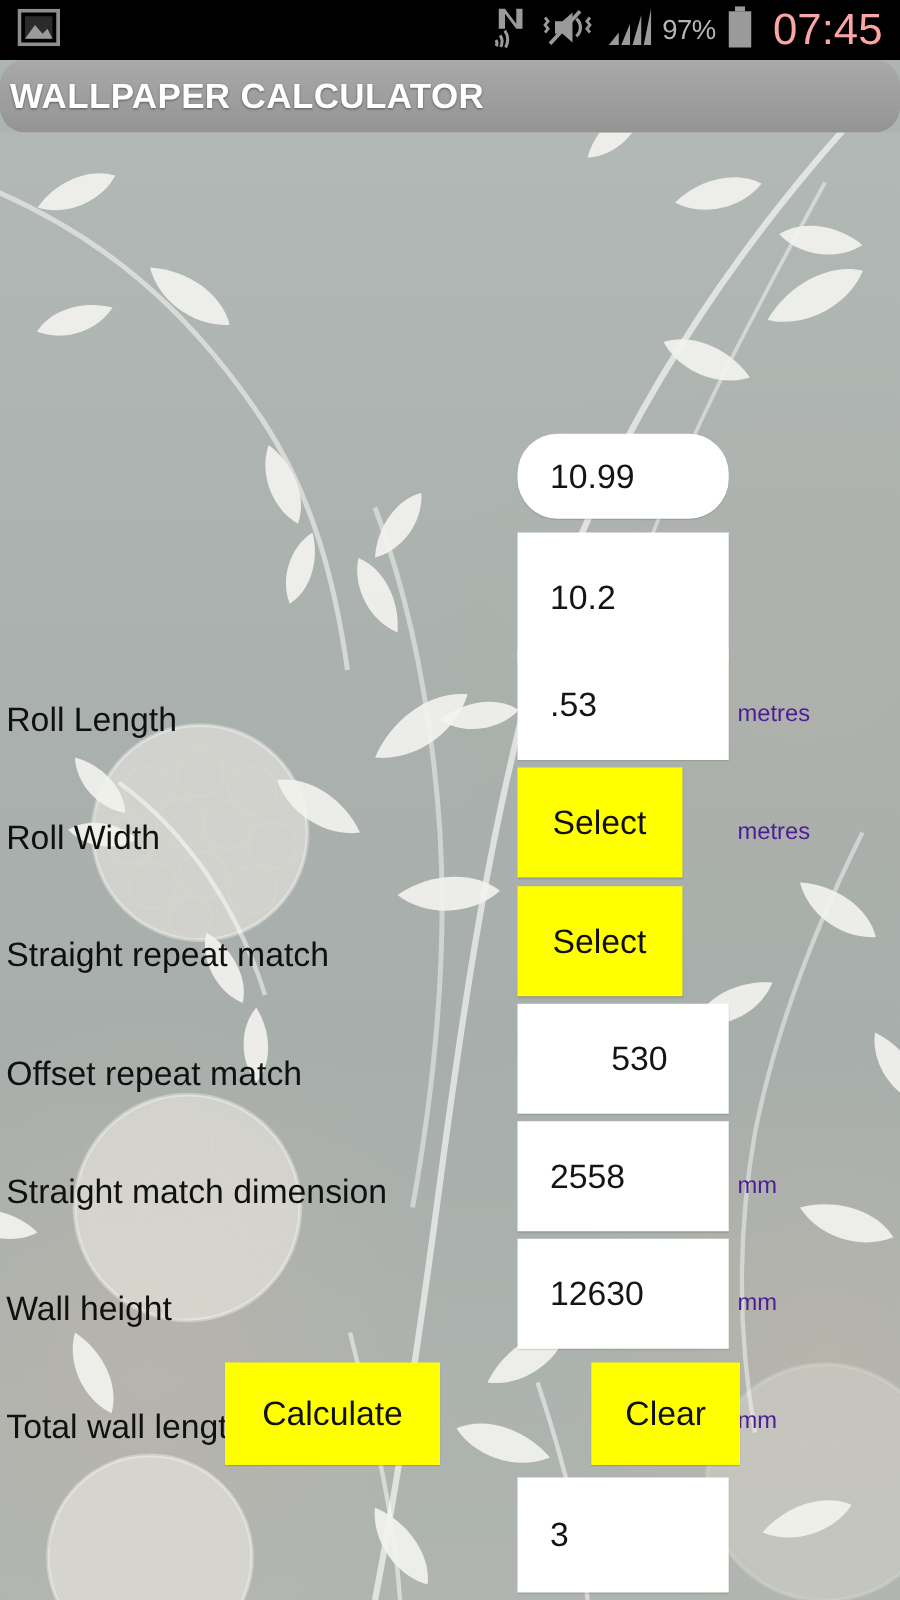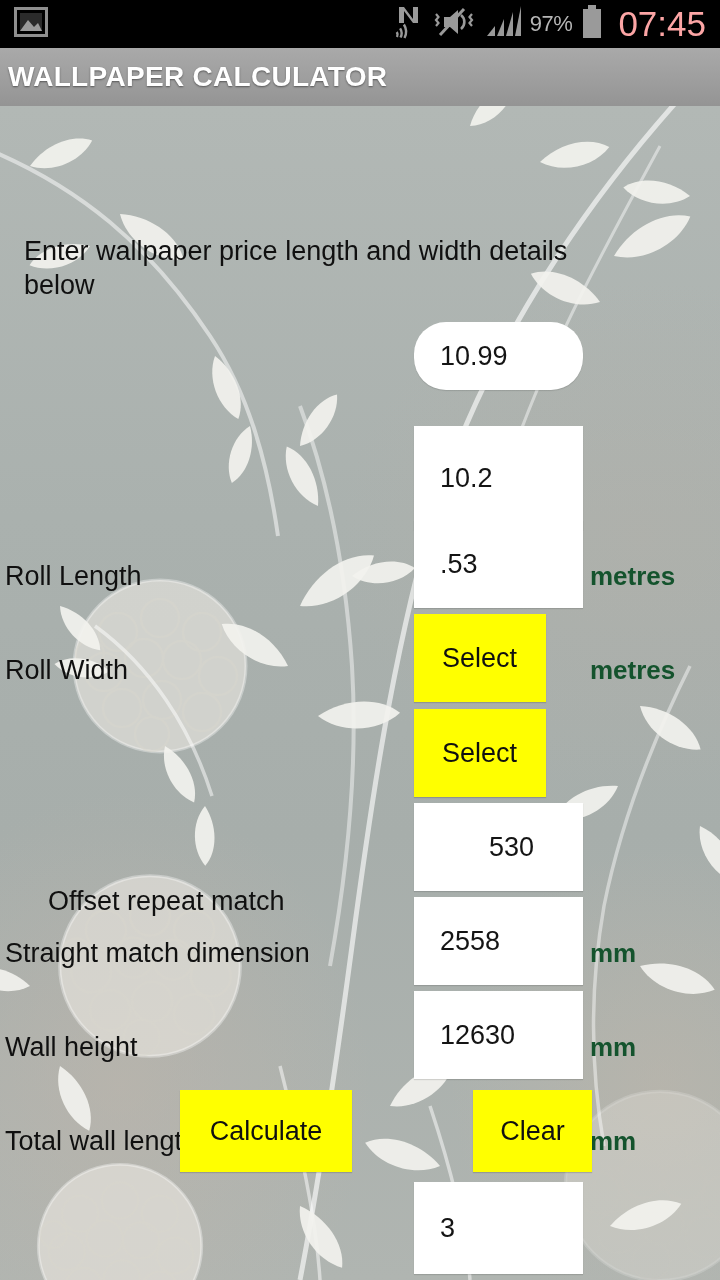--- a/index.html
+++ b/index.html
@@ -27,21 +27,21 @@
   }
   #sb-time{
     color:#fca5a5;font-size:35px;letter-spacing:0px;margin-left:6px;
     font-family:"Liberation Sans",sans-serif;
   }
 
   
   #titlebar{
     position:absolute;left:0;top:48px;width:720px;height:58px;
     background:linear-gradient(to bottom,#a9a9a9 0%,#9e9e9e 55%,#949494 100%);
-    display:flex;align-items:center;
+    display:flex;align-items:center;border-radius:20px;
   }
   #app-title{
     color:#ffffff;font-size:28px;font-weight:bold;
     letter-spacing:0.3px;margin-left:8px;
     text-shadow:0 1px 2px rgba(0,0,0,0.45);
     font-family:"Liberation Sans",sans-serif;
   }
 
   
   #wallpaper{
@@ -65,23 +65,22 @@
     font-family:"Liberation Sans",sans-serif;
   }
   .row-label{
     position:absolute;left:5px;
     font-size:27px;color:#101010;
     white-space:nowrap;
     font-family:"Liberation Sans",sans-serif;
   }
   .unit{
     position:absolute;
-    font-size:26px;color:#14532d;
-    font-family:"Liberation Sans",sans-serif;
-    font-weight:bold;
+    font-size:19px;color:#4c1d95;
+    font-family:"Liberation Sans",sans-serif;
   }
   .field{
     position:absolute;left:414px;width:169px;
     background:#ffffff;
     box-shadow:0 1px 1px rgba(0,0,0,0.12);
     box-sizing:border-box;
     display:flex;align-items:center;
   }
   .field span{
     font-size:27px;color:#141414;margin-left:26px;
@@ -300,43 +299,43 @@
         <use href="#leaf"></use>
       </g>
     <g transform="translate(30,880) rotate(20) scale(0.85)">
         <use href="#leaf" transform="scale(-1,1)"></use>
       </g>
   </svg>
 </div>
 
 <div id="form">
 
-  <div class="intro">Enter wallpaper price length and width details below</div>
-
-  <div class="field" style="top:216px;height:68px;border-radius:32px;">
+
+  <div class="field" style="top:241px;height:68px;border-radius:32px;">
     <span>10.99</span>
   </div>
 
   <div class="row-label" style="top:455px;">Roll Length</div>
   <div class="field" style="top:320px;height:104px;">
     <span>10.2</span>
   </div>
   <div class="unit" style="left:590px;top:455px;">metres</div>
 
   <div class="row-label" style="top:549px;">Roll Width</div>
   <div class="field" style="top:414px;height:88px;">
     <span>.53</span>
   </div>
   <div class="unit" style="left:590px;top:549px;">metres</div>
 
+  <div class="row-label" style="top:643px;">Straight repeat match</div>
   <div class="ybtn select" style="left:414px;top:508px;width:132px;height:88px;">
     <span>Select</span>
   </div>
 
-  <div class="row-label" style="top:780px;margin-left:43px;">Offset repeat match</div>
+  <div class="row-label" style="top:738px;">Offset repeat match</div>
   <div class="ybtn select" style="left:414px;top:603px;width:132px;height:88px;">
     <span>Select</span>
   </div>
 
   <div class="row-label" style="top:832px;">Straight match dimension</div>
   <div class="field" style="top:697px;height:88px;justify-content:center;">
     <span>530</span>
   </div>
   <div class="unit" style="left:590px;top:832px;">mm</div>
 

